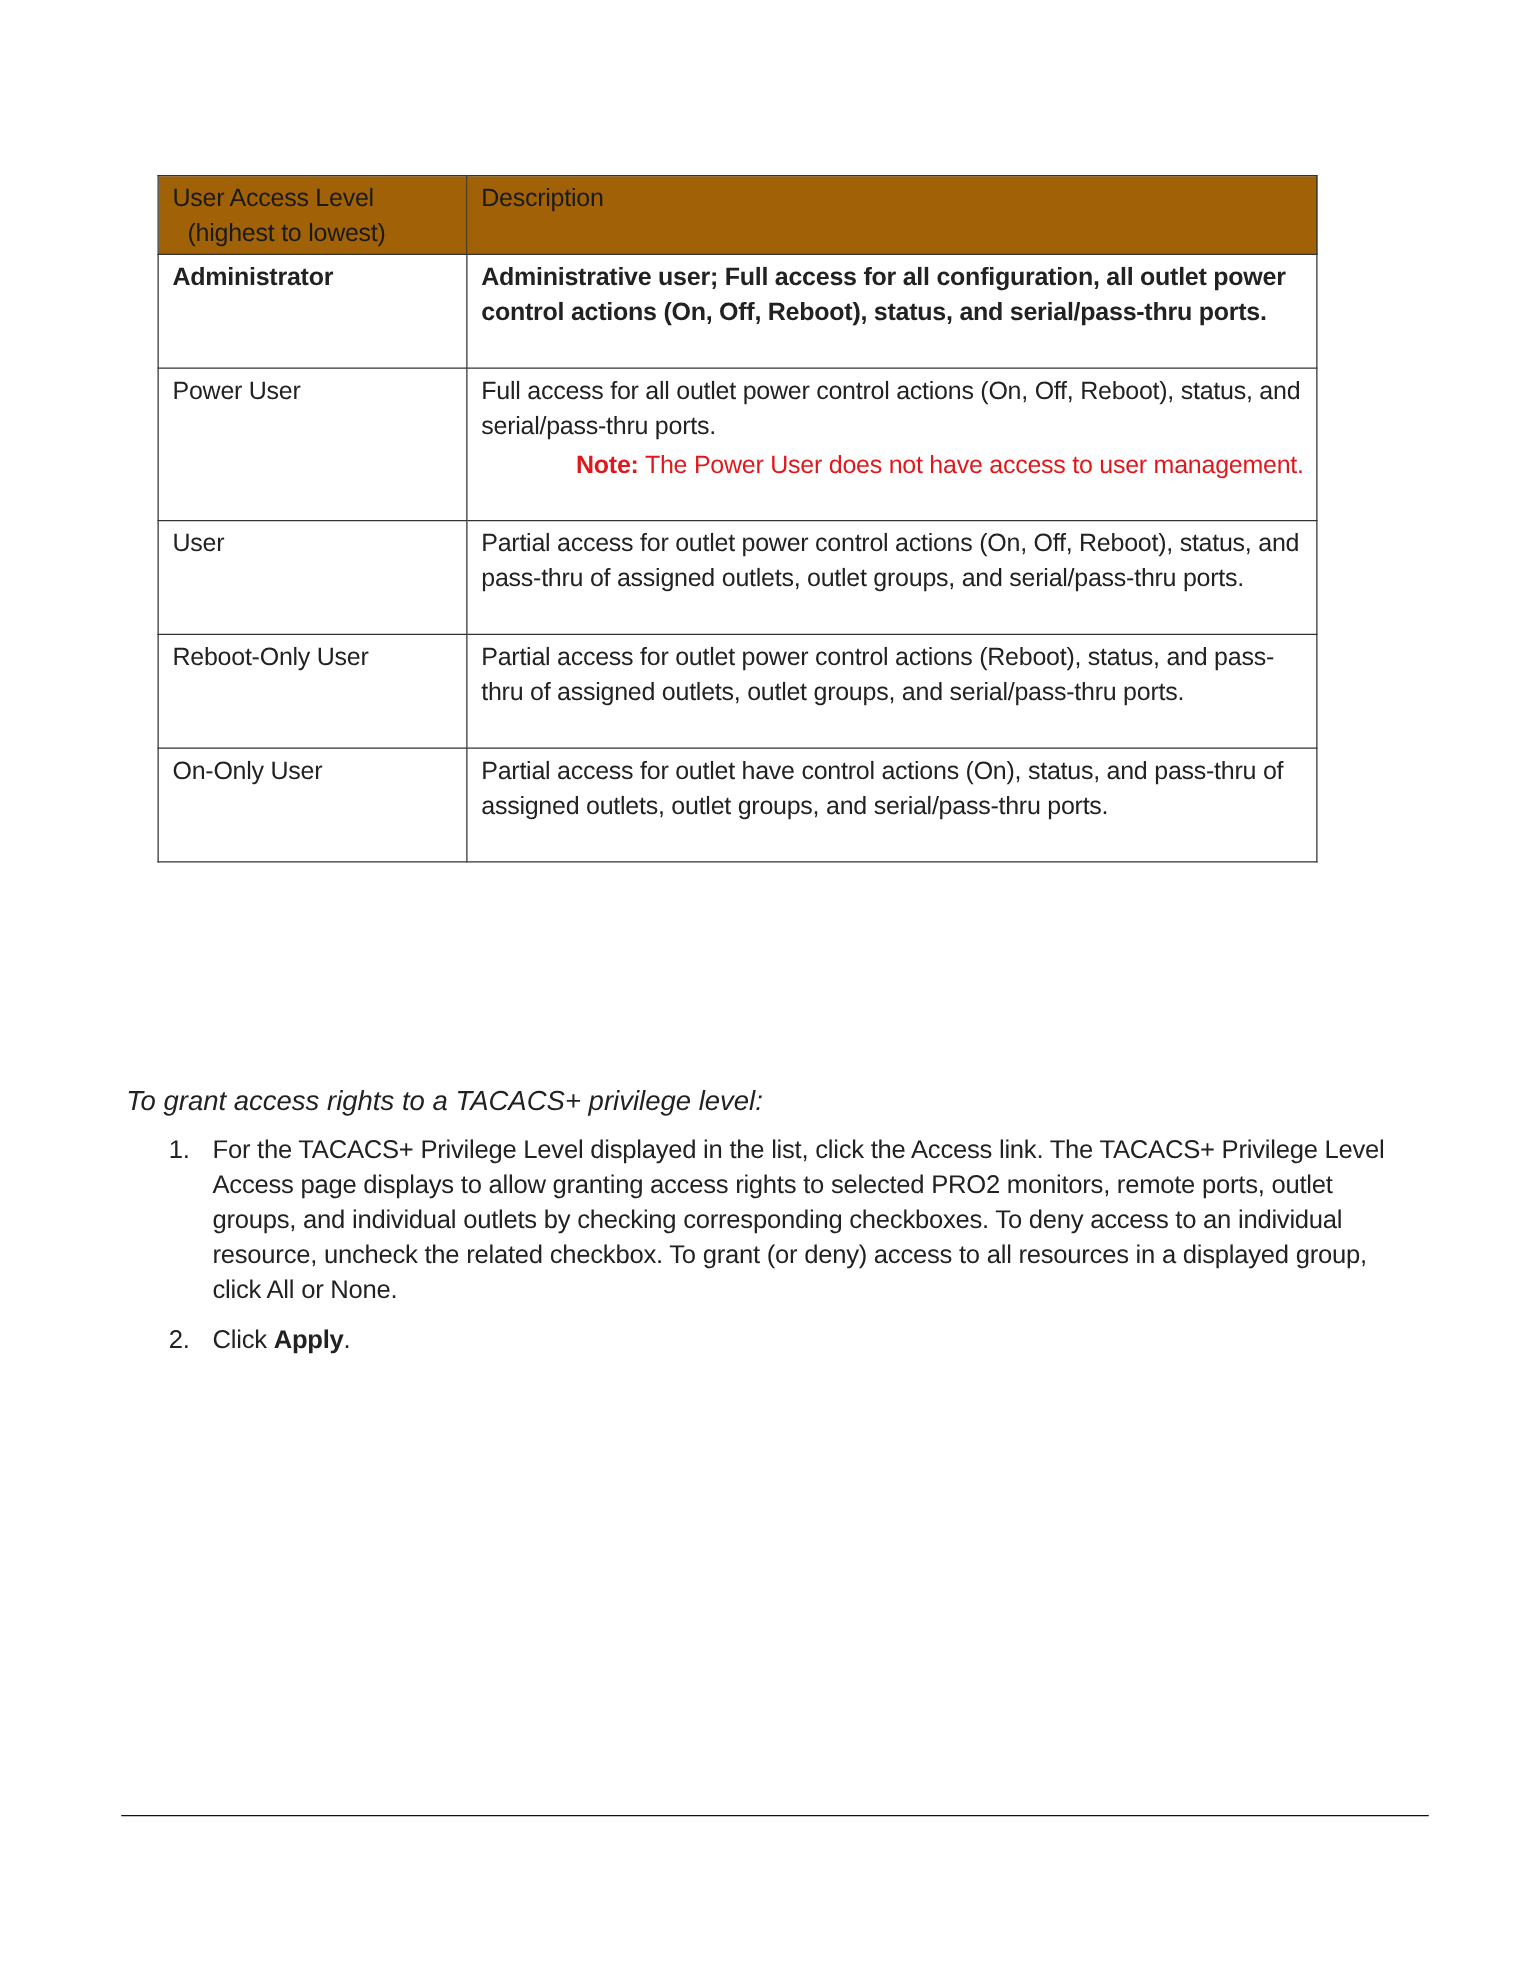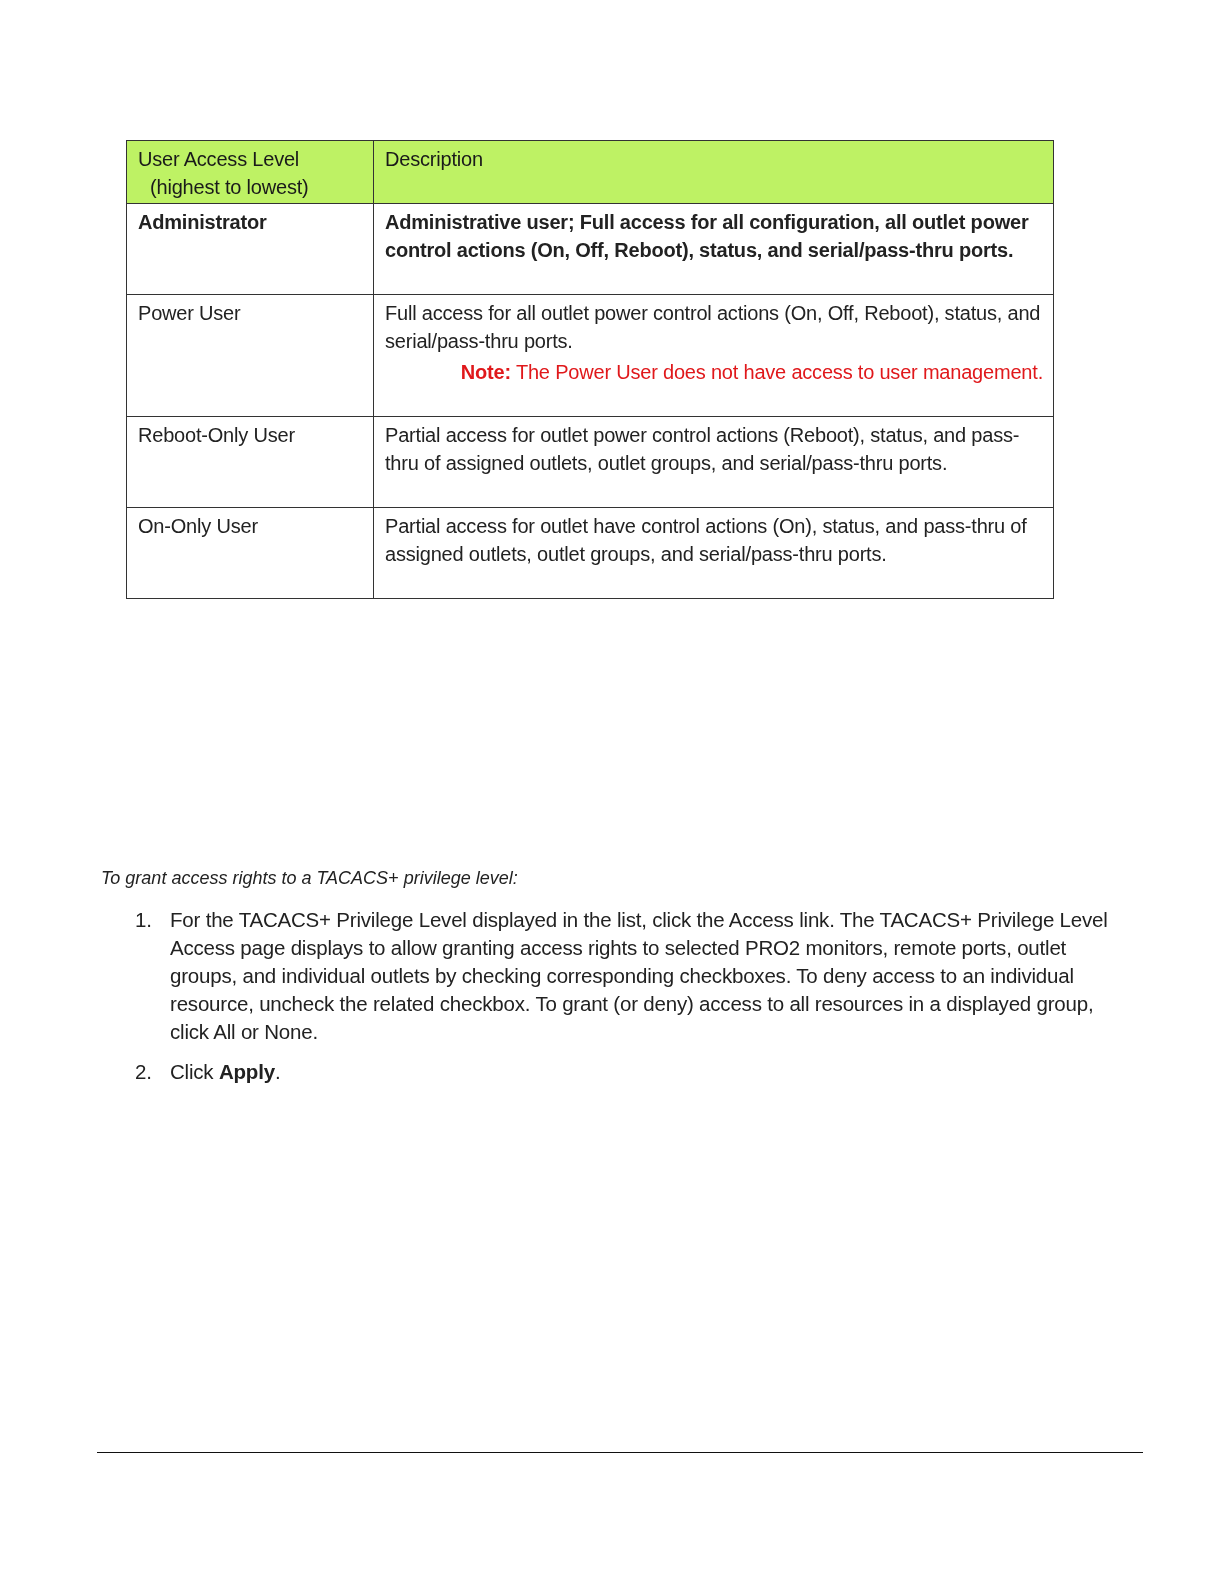--- a/index.html
+++ b/index.html
@@ -3,34 +3,34 @@
 <meta charset="utf-8">
 <style>
   html, body { margin: 0; padding: 0; background: #ffffff; }
   body { width: 1224px; height: 1584px; position: relative; overflow: hidden;
          font-family: "Liberation Sans", "DejaVu Sans", sans-serif; color: #222; }
   .table { position: absolute; left: 126px; top: 140px; width: 928px;
            border-collapse: collapse; table-layout: fixed; }
   .table td, .table th { border: 1.3px solid #333; vertical-align: top;
            font-size: 20px; line-height: 28px; font-weight: normal; text-align: left;
            padding: 4px 10px 2px 11px; letter-spacing: -0.2px; }
-  .table th { background: #bef264; color: #1a1a1a; }
+  .table th { background: #a16207; color: #1a1a1a; }
   .col1 { width: 247px; }
   .row-admin td { height: 84px; font-weight: bold; }
   .row-power td { height: 115px; }
   .row-user td { height: 84px; }
   .row-reboot td { height: 84px; }
   .row-on td { height: 84px; border-radius: 23px; }
   .row-view td { height: 56px; }
   .row-sys td { height: 56px; }
   .header-row th { height: 56px; }
   .hdr2 { display: block; padding-left: 12px; }
   .note { color: #e0181b; display: block; margin-top: 3px; text-align: right; }
   .note-label { font-weight: bold; }
-  .procedure-title { position: absolute; left: 101px; top: 868px; font-size: 18px;
+  .procedure-title { position: absolute; left: 101px; top: 868px; font-size: 22px;
            font-style: italic; color: #222; }
   .steps { position: absolute; left: 135px; top: 906px; width: 990px; margin: 0; padding: 0;
            list-style: none; font-size: 20.5px; line-height: 28px; color: #222; letter-spacing: -0.2px; }
   .steps li { position: relative; padding-left: 35px; margin-bottom: 12px; }
   .steps .num { position: absolute; left: 0; top: 0; }
   .bold { font-weight: bold; }
   .footer-rule { position: absolute; left: 97px; top: 1452px; width: 1046px; height: 0;
            border-top: 1.5px solid #111; }
 </style>
 </head>
@@ -53,20 +53,24 @@
     <td>Administrator</td>
     <td>Administrative user; Full access for all configuration, all outlet power control actions (On, Off, Reboot), status, and serial/pass-thru ports.</td>
   </tr>
   <tr class="row-power">
     <td>Power User</td>
     <td>
       <span>Full access for all outlet power control actions (On, Off, Reboot), status, and serial/pass-thru ports.</span>
       <span class="note"><span class="note-label">Note:</span><span> The Power User does not have access to user management.</span></span>
     </td>
   </tr>
+  <tr class="row-user">
+    <td>User</td>
+    <td>Partial access for outlet power control actions (On, Off, Reboot), status, and pass-thru of assigned outlets, outlet groups, and serial/pass-thru ports.</td>
+  </tr>
   <tr class="row-reboot">
     <td>Reboot-Only User</td>
     <td>Partial access for outlet power control actions (Reboot), status, and pass-thru of assigned outlets, outlet groups, and serial/pass-thru ports.</td>
   </tr>
   <tr class="row-on">
     <td>On-Only User</td>
     <td>Partial access for outlet have control actions (On), status, and pass-thru of assigned outlets, outlet groups, and serial/pass-thru ports.</td>
   </tr>
 </tbody>
   </table>

